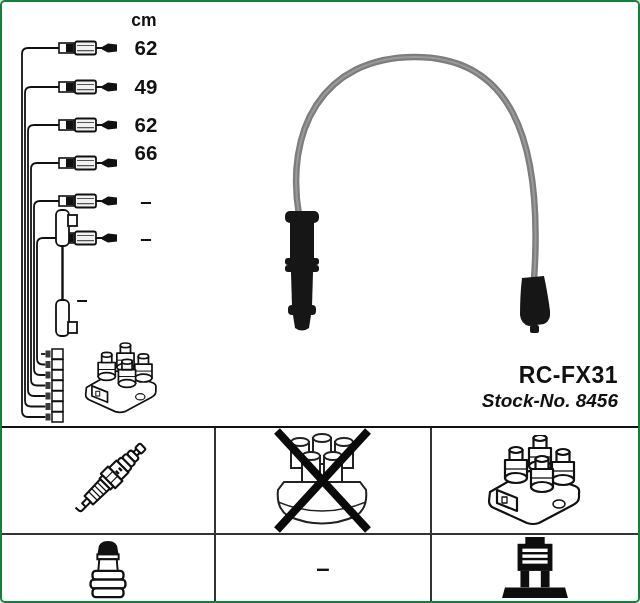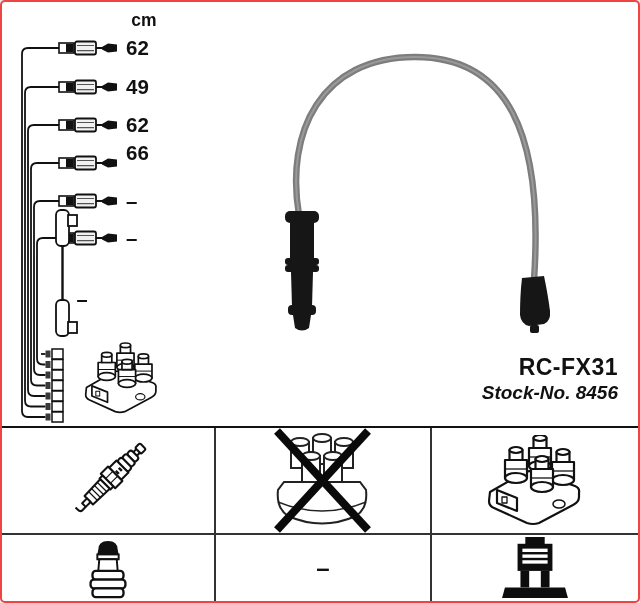--- a/index.html
+++ b/index.html
@@ -1,31 +1,31 @@
 <!DOCTYPE html>
 <html><head>
 <meta charset="utf-8">
 <style>
   html,body{margin:0;padding:0;background:#e8e8e8;}
   .card{
     position:relative;
     width:640px;height:603px;
     box-sizing:border-box;
     background:#ffffff;
-    border:2px solid #ef4444;
+    border:2px solid #15803d;
     border-radius:5px;
     overflow:hidden;
     font-family:"Liberation Sans", sans-serif;
     color:#111;
   }
   .abs{position:absolute;}
   .unit{font-weight:bold;font-size:17.5px;text-align:center;width:36px;}
-  .len{font-weight:bold;font-size:20.5px;text-align:left;width:40px;line-height:22px;}
+  .len{font-weight:bold;font-size:20.5px;text-align:center;width:40px;line-height:22px;}
   .loose-len{font-weight:bold;font-size:20px;text-align:center;width:22px;}
-  .prod{right:20px;top:352px;text-align:right;line-height:1.2;}
+  .prod{right:20px;top:360px;text-align:right;line-height:1.2;}
   .prod .model{font-weight:bold;font-size:23px;letter-spacing:.5px;}
   .prod .stock{font-weight:bold;font-size:19px;font-style:italic;}
   .grid{left:0;right:0;top:424px;bottom:0;border-top:2px solid #111;}
   .vline{position:absolute;top:0;bottom:0;width:2px;background:#333;}
   .hline{position:absolute;left:0;right:0;height:2px;background:#333;}
   .cell{position:absolute;display:flex;align-items:center;justify-content:center;}
   .dash-cell{font-weight:bold;font-size:24px;}
   svg{display:block;}
 </style>
 </head>

